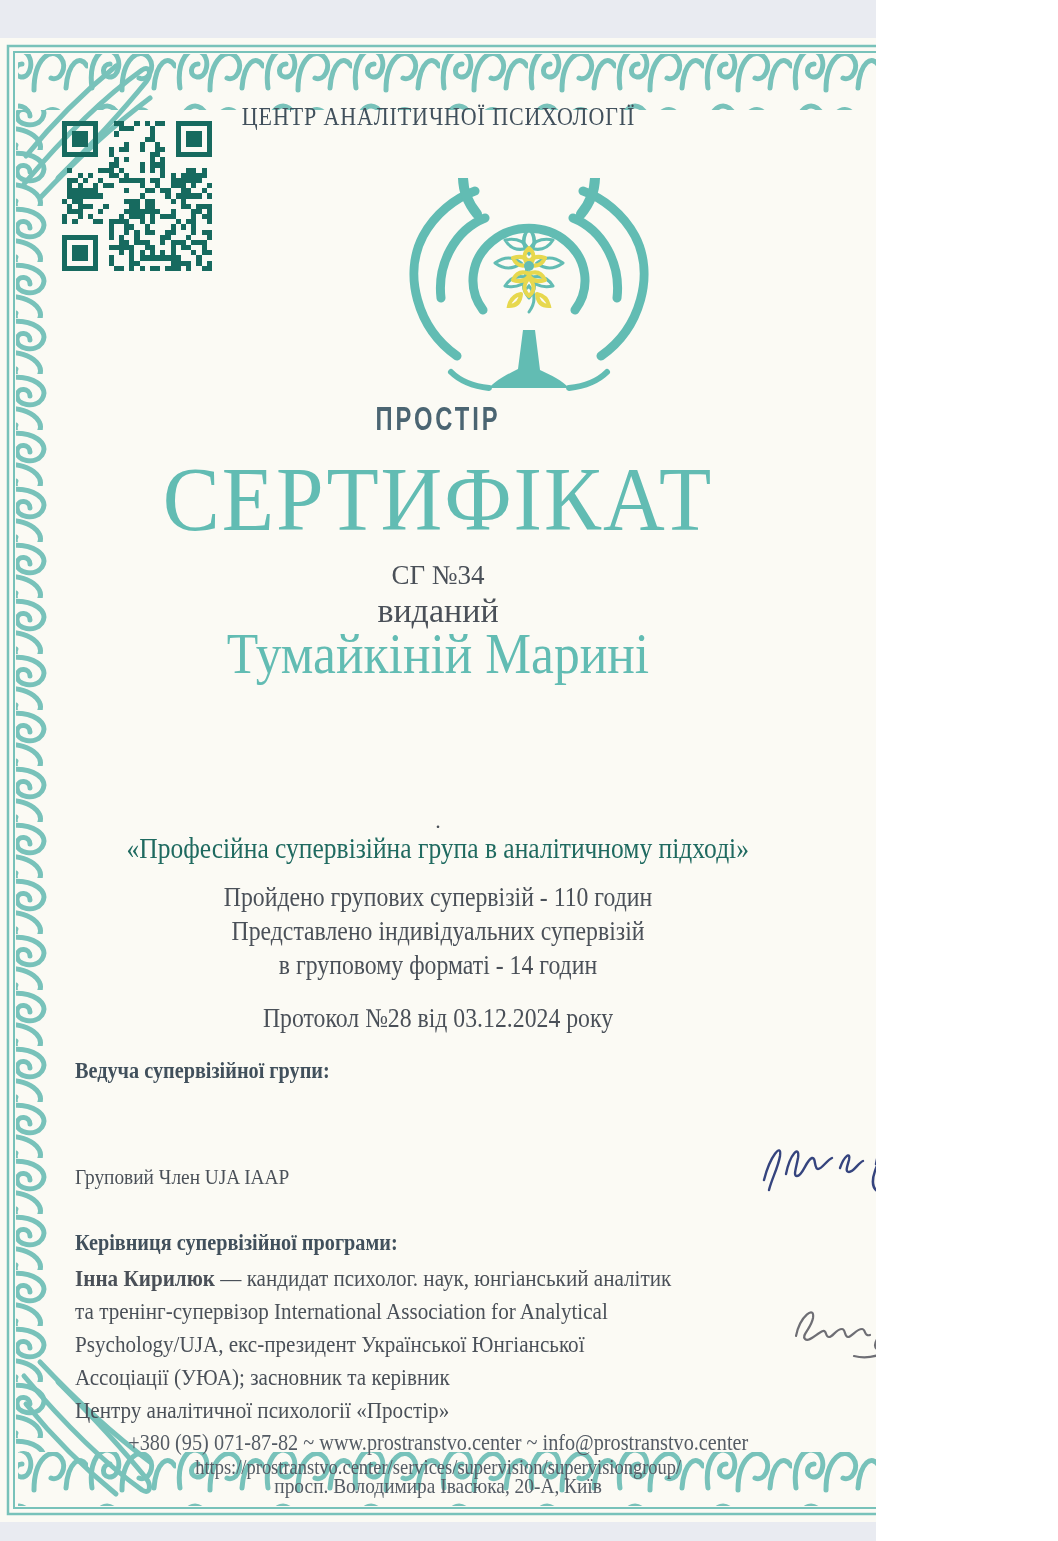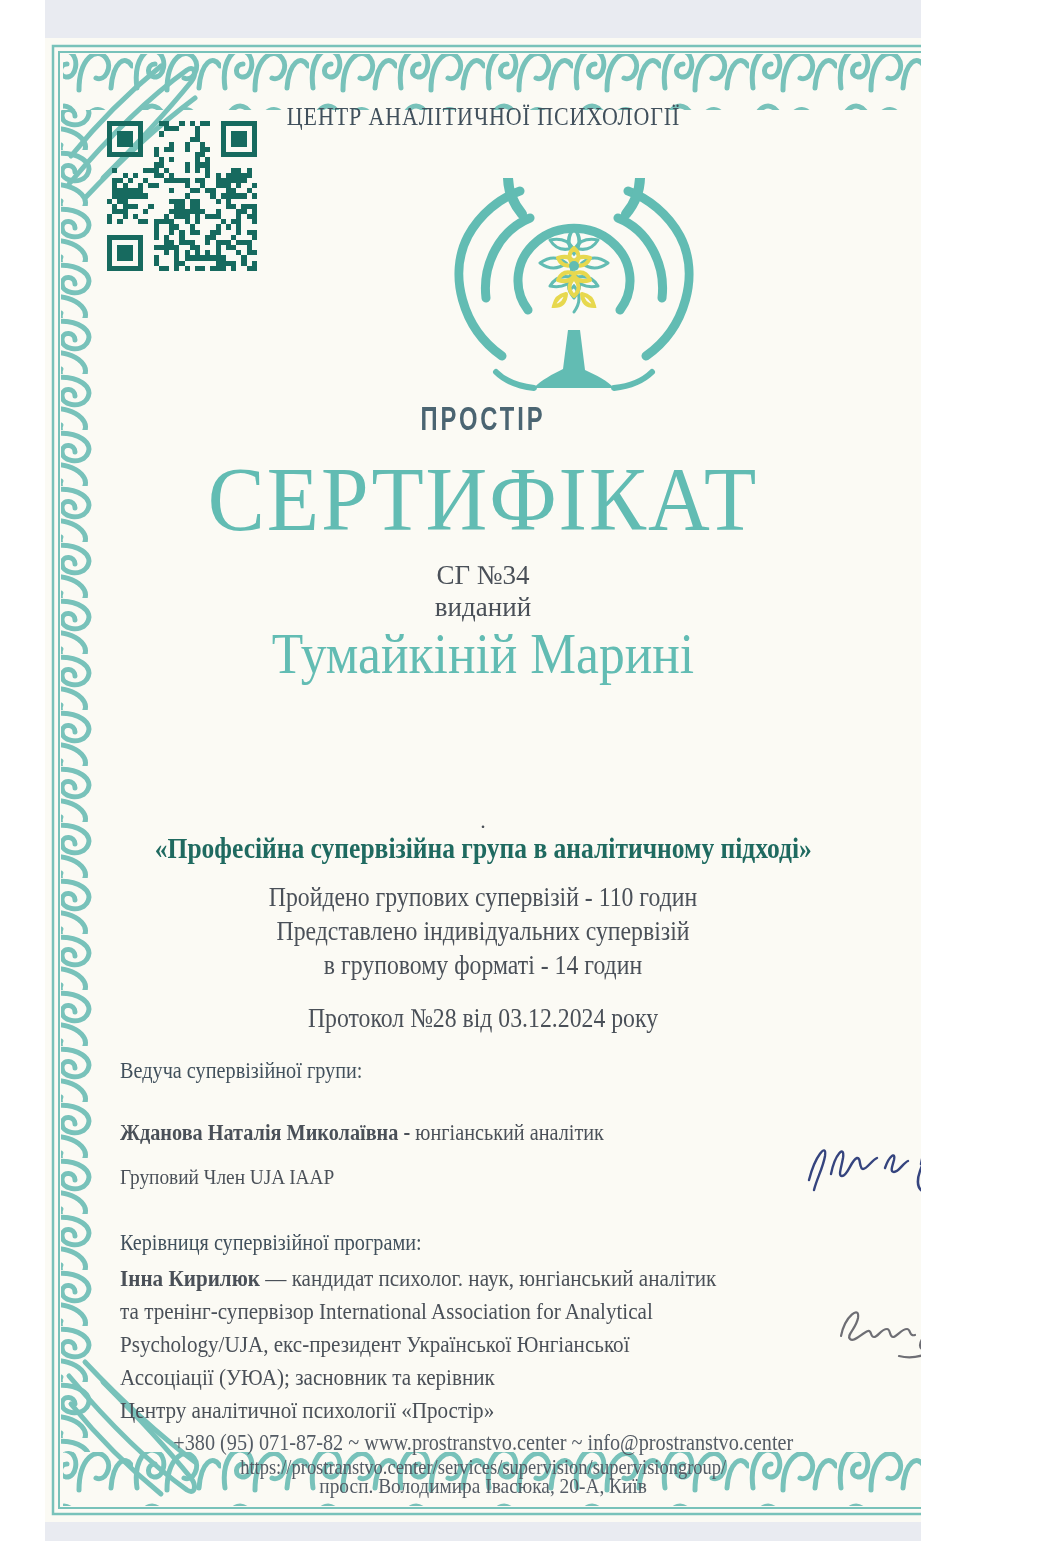--- a/index.html
+++ b/index.html
@@ -3,50 +3,50 @@
 <meta charset="utf-8">
 <style>
   :root{
     --paper:#fbfaf4; --band:#e9ebf1; --accent:#62bcb3; --accent-dark:#1f6a60;
     --border:#78c2ba; --slate:#41505c; --body:#4a5058; --footer:#545b64;
     --qr:#176a5f; --sig-blue:#35447e; --sig-grey:#6e6e74; --mandala-yellow:#e7d84e;
     --wordmark:#4b6572;
   }
   html,body{margin:0;padding:0;background:#fff;}
   .stage{position:relative;width:876px;height:1541px;background:var(--band);
-         font-family:"Liberation Serif",serif;overflow:hidden;margin-left:45px;}
+         font-family:"Liberation Serif",serif;overflow:hidden;}
   .page{position:absolute;left:0;top:38px;width:1058px;height:1484px;background:var(--paper);}
   .frame-svg{position:absolute;left:0;top:0;width:1058px;height:1484px;}
   .orn{fill:none;stroke:var(--border);stroke-width:5;stroke-linecap:round;}
   .frline{fill:none;stroke:var(--border);}
   .abs{position:absolute;}
   .ctr{left:0;right:0;text-align:center;}
   .cond{transform:scaleX(.88);transform-origin:50% 0;}
   .condL{transform:scaleX(.88);transform-origin:0 0;}
   .org1{top:103px;font-size:25px;color:var(--slate);letter-spacing:1px;}
   .org2{top:136px;font-size:24px;color:var(--slate);letter-spacing:1px;}
   .qr{left:62px;top:121px;width:150px;height:150px;}
   .qrm{fill:var(--qr);}
   .logo-svg{left:379px;top:178px;width:300px;height:222px;}
   .lg{fill:none;stroke:var(--accent);stroke-linecap:round;}
   .wordmark{top:400px;font-size:33px;font-weight:bold;color:var(--wordmark);
             font-family:"Liberation Sans",sans-serif;letter-spacing:4px;
             transform:scaleX(.72);transform-origin:50% 0;}
   .title{top:448px;font-size:90px;color:var(--accent);letter-spacing:2px;
          transform:scaleX(.95);transform-origin:50% 0;}
   .certno{top:560px;font-size:27px;color:var(--body);}
-  .issued{top:592px;font-size:27px;color:var(--body);}
+  .issued{top:592px;font-size:34px;color:var(--body);}
   .name{top:622px;font-size:56px;color:var(--accent);transform:scaleX(.92);transform-origin:50% 0;}
   .bodytext{top:698px;font-size:27px;line-height:33px;color:var(--body);}
   .dot{top:808px;font-size:22px;color:var(--body);}
-  .quote{top:832px;font-size:29px;font-weight:bold;color:var(--accent-dark);}
+  .quote{top:832px;font-size:29px;font-weight:normal;color:var(--accent-dark);}
   .hours{top:880px;font-size:27px;line-height:34px;color:var(--body);text-align:center;}
   .protocol{top:1003px;font-size:27px;color:var(--body);}
   .lblock{left:75px;color:var(--body);}
-  .heading{font-size:23px;font-weight:normal;color:var(--slate);}
+  .heading{font-size:23px;font-weight:bold;color:var(--slate);}
   .lead-head{top:1058px;}
   .lead-name{top:1120px;font-size:23px;}
   .lead-line2{top:1164px;font-size:22px;}
   .dir-head{top:1230px;}
   .dir-lines{top:1262px;font-size:24px;line-height:33px;width:780px;}
   .sig1{left:748px;top:1072px;width:225px;height:140px;}
   .sig2{left:778px;top:1278px;width:165px;height:95px;}
   .f1{top:1473px;font-size:22px;color:var(--footer);}
   .f2{top:1430px;font-size:23px;color:var(--footer);}
   .f3{top:1455px;font-size:21px;color:var(--footer);}
@@ -435,23 +435,20 @@
     </div>
   </div>
 
   <div class="abs ctr protocol">
     <span class="cond" style="display:inline-block">Протокол №28 від 03.12.2024 року</span>
   </div>
 
   <div class="abs lblock heading lead-head">
     <span class="condL" style="display:inline-block">Ведуча супервізійної групи:</span>
   </div>
-  <div class="abs lblock lead-name">
-    <span class="condL" style="display:inline-block"><b>Жданова Наталія Миколаївна -</b><span> юнгіанський аналітик</span></span>
-  </div>
   <div class="abs lblock lead-line2">
     <span class="condL" style="display:inline-block">Груповий Член UJA IAAP</span>
   </div>
 
   <svg class="abs sig1" viewBox="0 0 225 140" xmlns="http://www.w3.org/2000/svg">
     <g fill="none" stroke="var(--sig-blue)" stroke-linecap="round" stroke-width="2.4">
       <path d="M16,108 C22,84 34,70 32,84 C30,96 24,106 21,118"></path>
       <path d="M38,102 C42,82 52,72 50,86 C48,97 45,104 49,104 C55,104 58,88 64,86 C68,85 66,97 70,97 C74,97 79,88 84,86"></path>
       <path d="M92,96 C96,84 103,79 101,88 C99,95 97,100 101,100 C106,100 110,91 115,89"></path>
       <path d="M128,92 C134,60 146,40 154,45 C164,52 158,96 144,114 C133,127 120,119 127,99 C133,81 148,66 158,61"></path>

